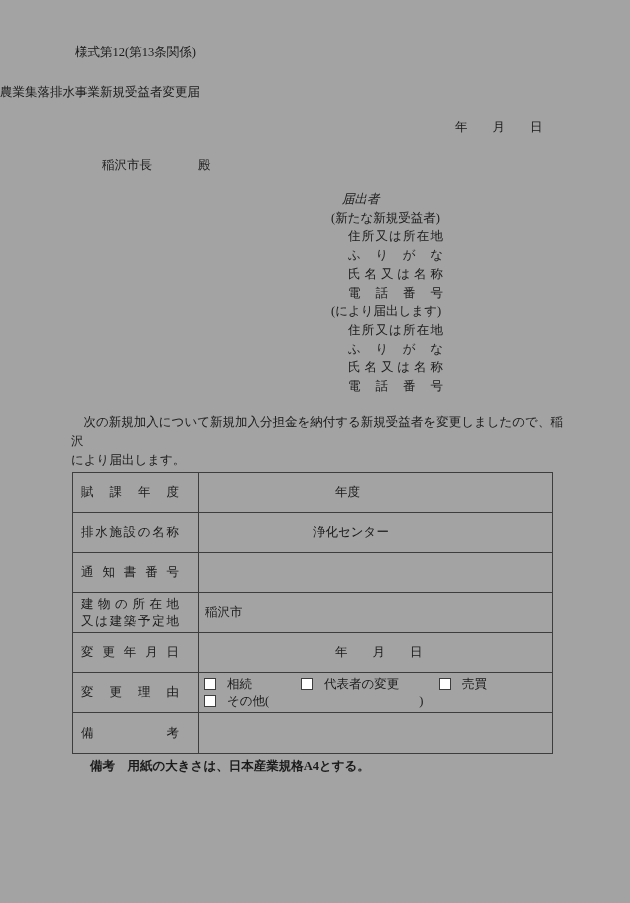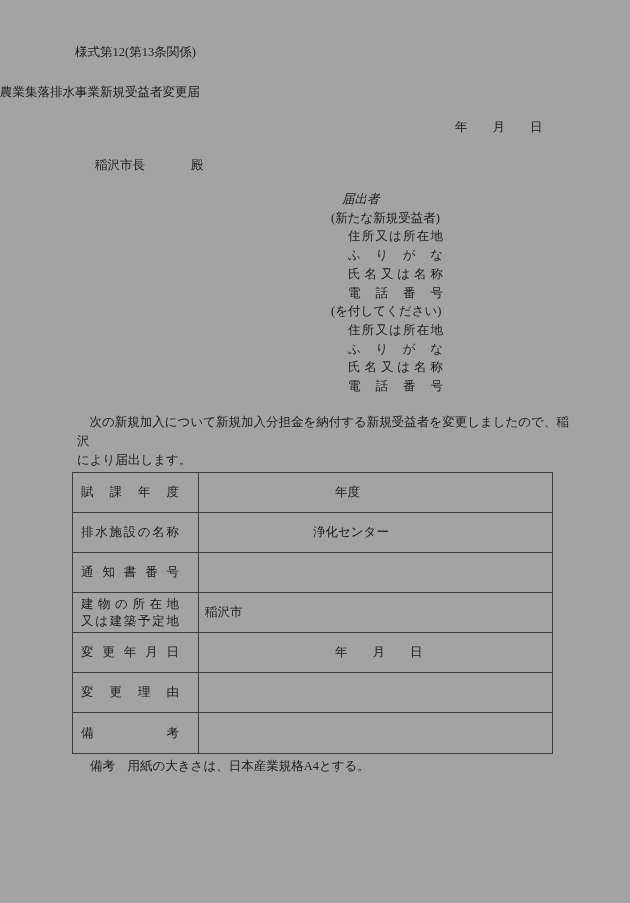--- a/index.html
+++ b/index.html
@@ -13,55 +13,55 @@
     overflow:hidden;
   }
   .abs{position:absolute;}
   
   .spread{display:flex;justify-content:space-between;}
   
   .notifier{left:331px;top:190px;line-height:18.7px;}
   .notifier .heading{padding-left:11px;font-style:italic;}
   .field-label{margin-left:17px;width:95px;}
   
-  .paragraph{left:77px;top:413px;width:500px;line-height:18.9px;}
+  .paragraph{left:71px;top:413px;width:500px;line-height:18.9px;}
   
   .form-table{left:72px;top:472px;width:481px;border:1px solid #3d3d3d;box-sizing:border-box;}
   .trow{display:flex;height:40px;border-bottom:1px solid #3d3d3d;box-sizing:border-box;}
   .trow:last-child{border-bottom:none;}
   .tlabel{
     width:126px;box-sizing:border-box;flex:none;
     border-right:1px solid #3d3d3d;
     display:flex;flex-direction:column;justify-content:center;
     padding-left:8px;padding-right:20px;
   }
   .tlabel .spread{width:98px;}
   .tvalue{flex:1;display:flex;align-items:center;box-sizing:border-box;}
   .reason-cell{flex-direction:column;align-items:stretch;justify-content:center;padding-left:5px;line-height:16px;}
   .cb-line{display:flex;align-items:center;height:17px;}
   .cb-item{display:inline-flex;align-items:center;flex:none;}
   .cb{display:inline-block;width:10px;height:10px;border:1px solid #3d3d3d;margin-right:11px;flex:none;background:#fff;}
   .paren-gap{display:inline-block;width:150px;}
   
   .notes{left:78px;top:757px;line-height:19px;}
   .note-2{padding-left:35px;}
-  .note-3{padding-left:12px;}
+  .note-3{padding-left:12px;font-weight:bold;}
 </style>
 </head>
 <body>
 
 <div class="page">
 
   <div class="abs" style="left:75px;top:44px;">様式第12(第13条関係)</div>
 
   <div class="abs" style="left:0;top:84px;width:630px;text-align:left;">農業集落排水事業新規受益者変更届</div>
 
   <div class="abs" style="left:455px;top:119px;">年　　月　　日</div>
 
-  <div class="abs" style="left:95px;top:157px;">
+  <div class="abs" style="left:102px;top:157px;">
     <span>稲沢市長</span><span style="display:inline-block;width:46px;"></span><span>殿</span>
   </div>
 
   <div class="abs notifier">
     <div class="heading">届出者</div>
 
     <div>(新たな新規受益者)</div>
     <div class="field-label spread">
         <span>住</span>
         <span>所</span>
@@ -85,21 +85,21 @@
         <span>名</span>
         <span>称</span>
       </div>
     <div class="field-label spread">
         <span>電</span>
         <span>話</span>
         <span>番</span>
         <span>号</span>
       </div>
 
-    <div>(を付してください)</div>
+    <div>(により届出します)</div>
     <div class="field-label spread">
         <span>住</span>
         <span>所</span>
         <span>又</span>
         <span>は</span>
         <span>所</span>
         <span>在</span>
         <span>地</span>
       </div>
     <div class="field-label spread">
@@ -209,20 +209,44 @@
 
     <div class="trow">
       <div class="tlabel">
           <div class="spread">
             <span>変</span>
             <span>更</span>
             <span>理</span>
             <span>由</span>
           </div>
         </div>
+      <div class="tvalue reason-cell">
+        <div class="cb-line">
+          <span class="cb-item" style="width:97px;">
+            <span class="cb"></span>
+            <span>相続</span>
+          </span>
+          <span class="cb-item" style="width:138px;">
+            <span class="cb"></span>
+            <span>代表者の変更</span>
+          </span>
+          <span class="cb-item">
+            <span class="cb"></span>
+            <span>売買</span>
+          </span>
+        </div>
+        <div class="cb-line">
+          <span class="cb-item">
+            <span class="cb"></span>
+            <span>その他(</span>
+            <span class="paren-gap"></span>
+            <span>)</span>
+          </span>
+        </div>
+      </div>
     </div>
 
     <div class="trow">
       <div class="tlabel">
           <div class="spread">
             <span>備</span>
             <span>考</span>
           </div>
         </div>
       <div class="tvalue"></div>

